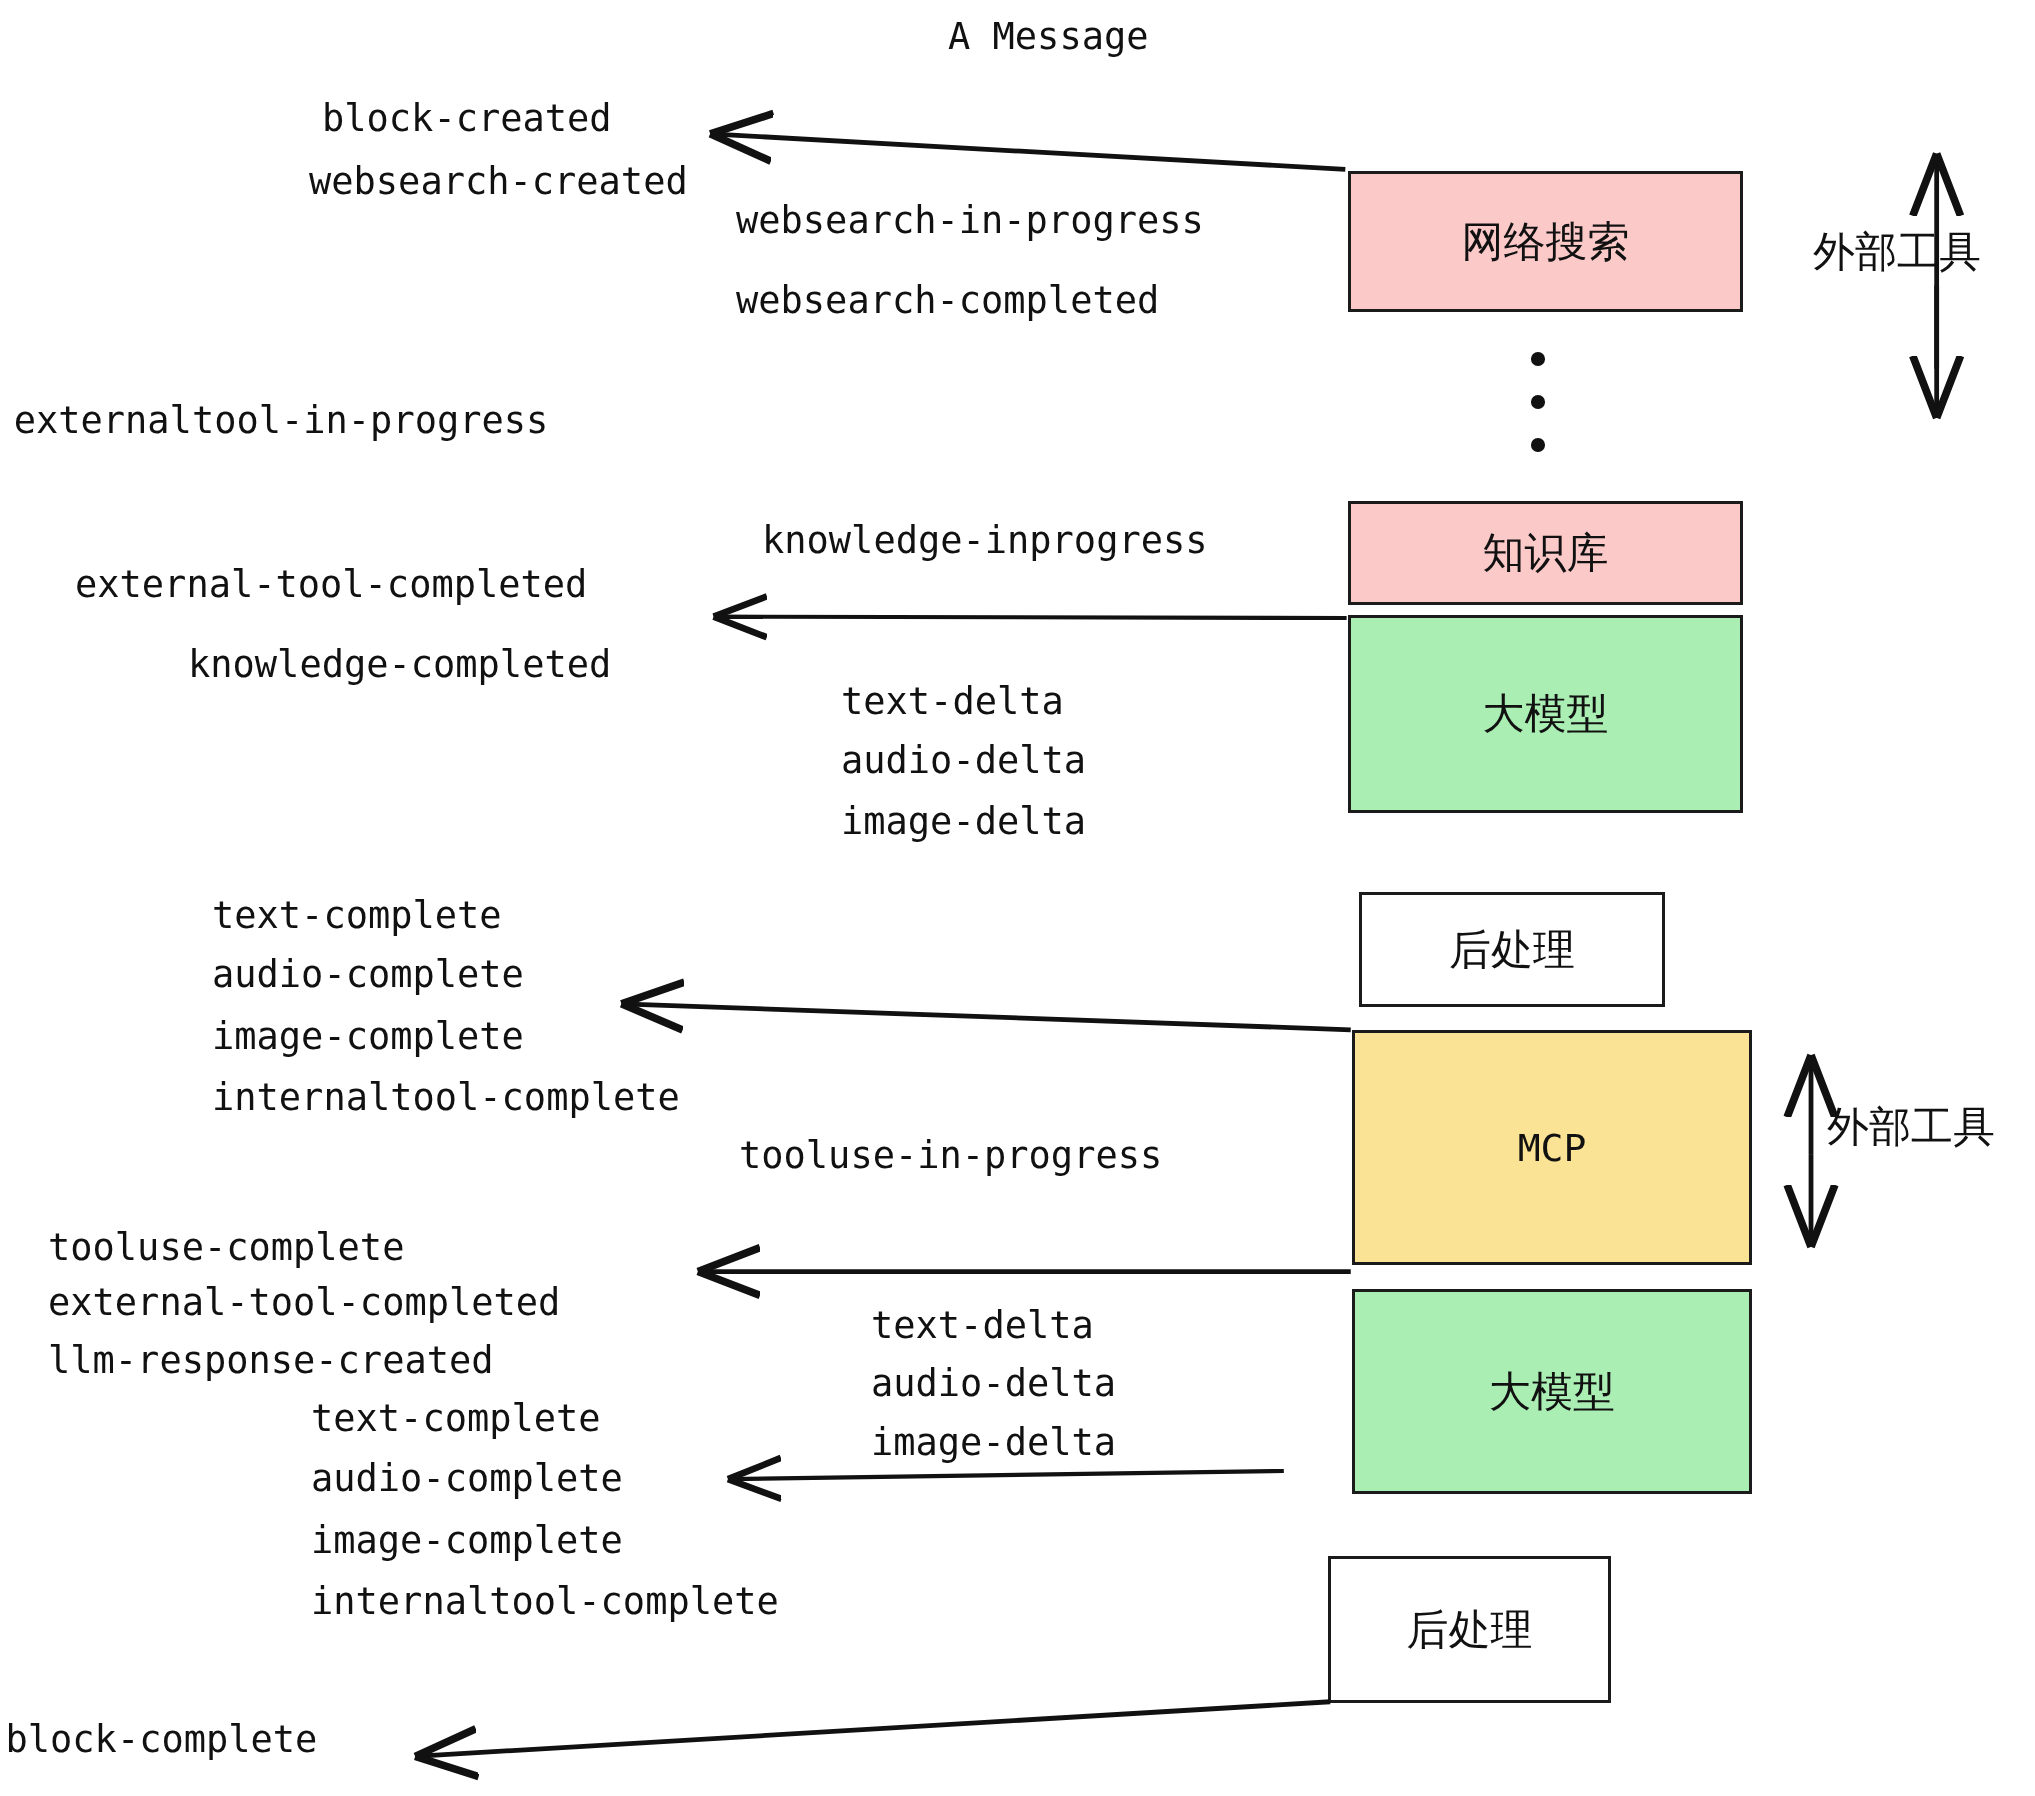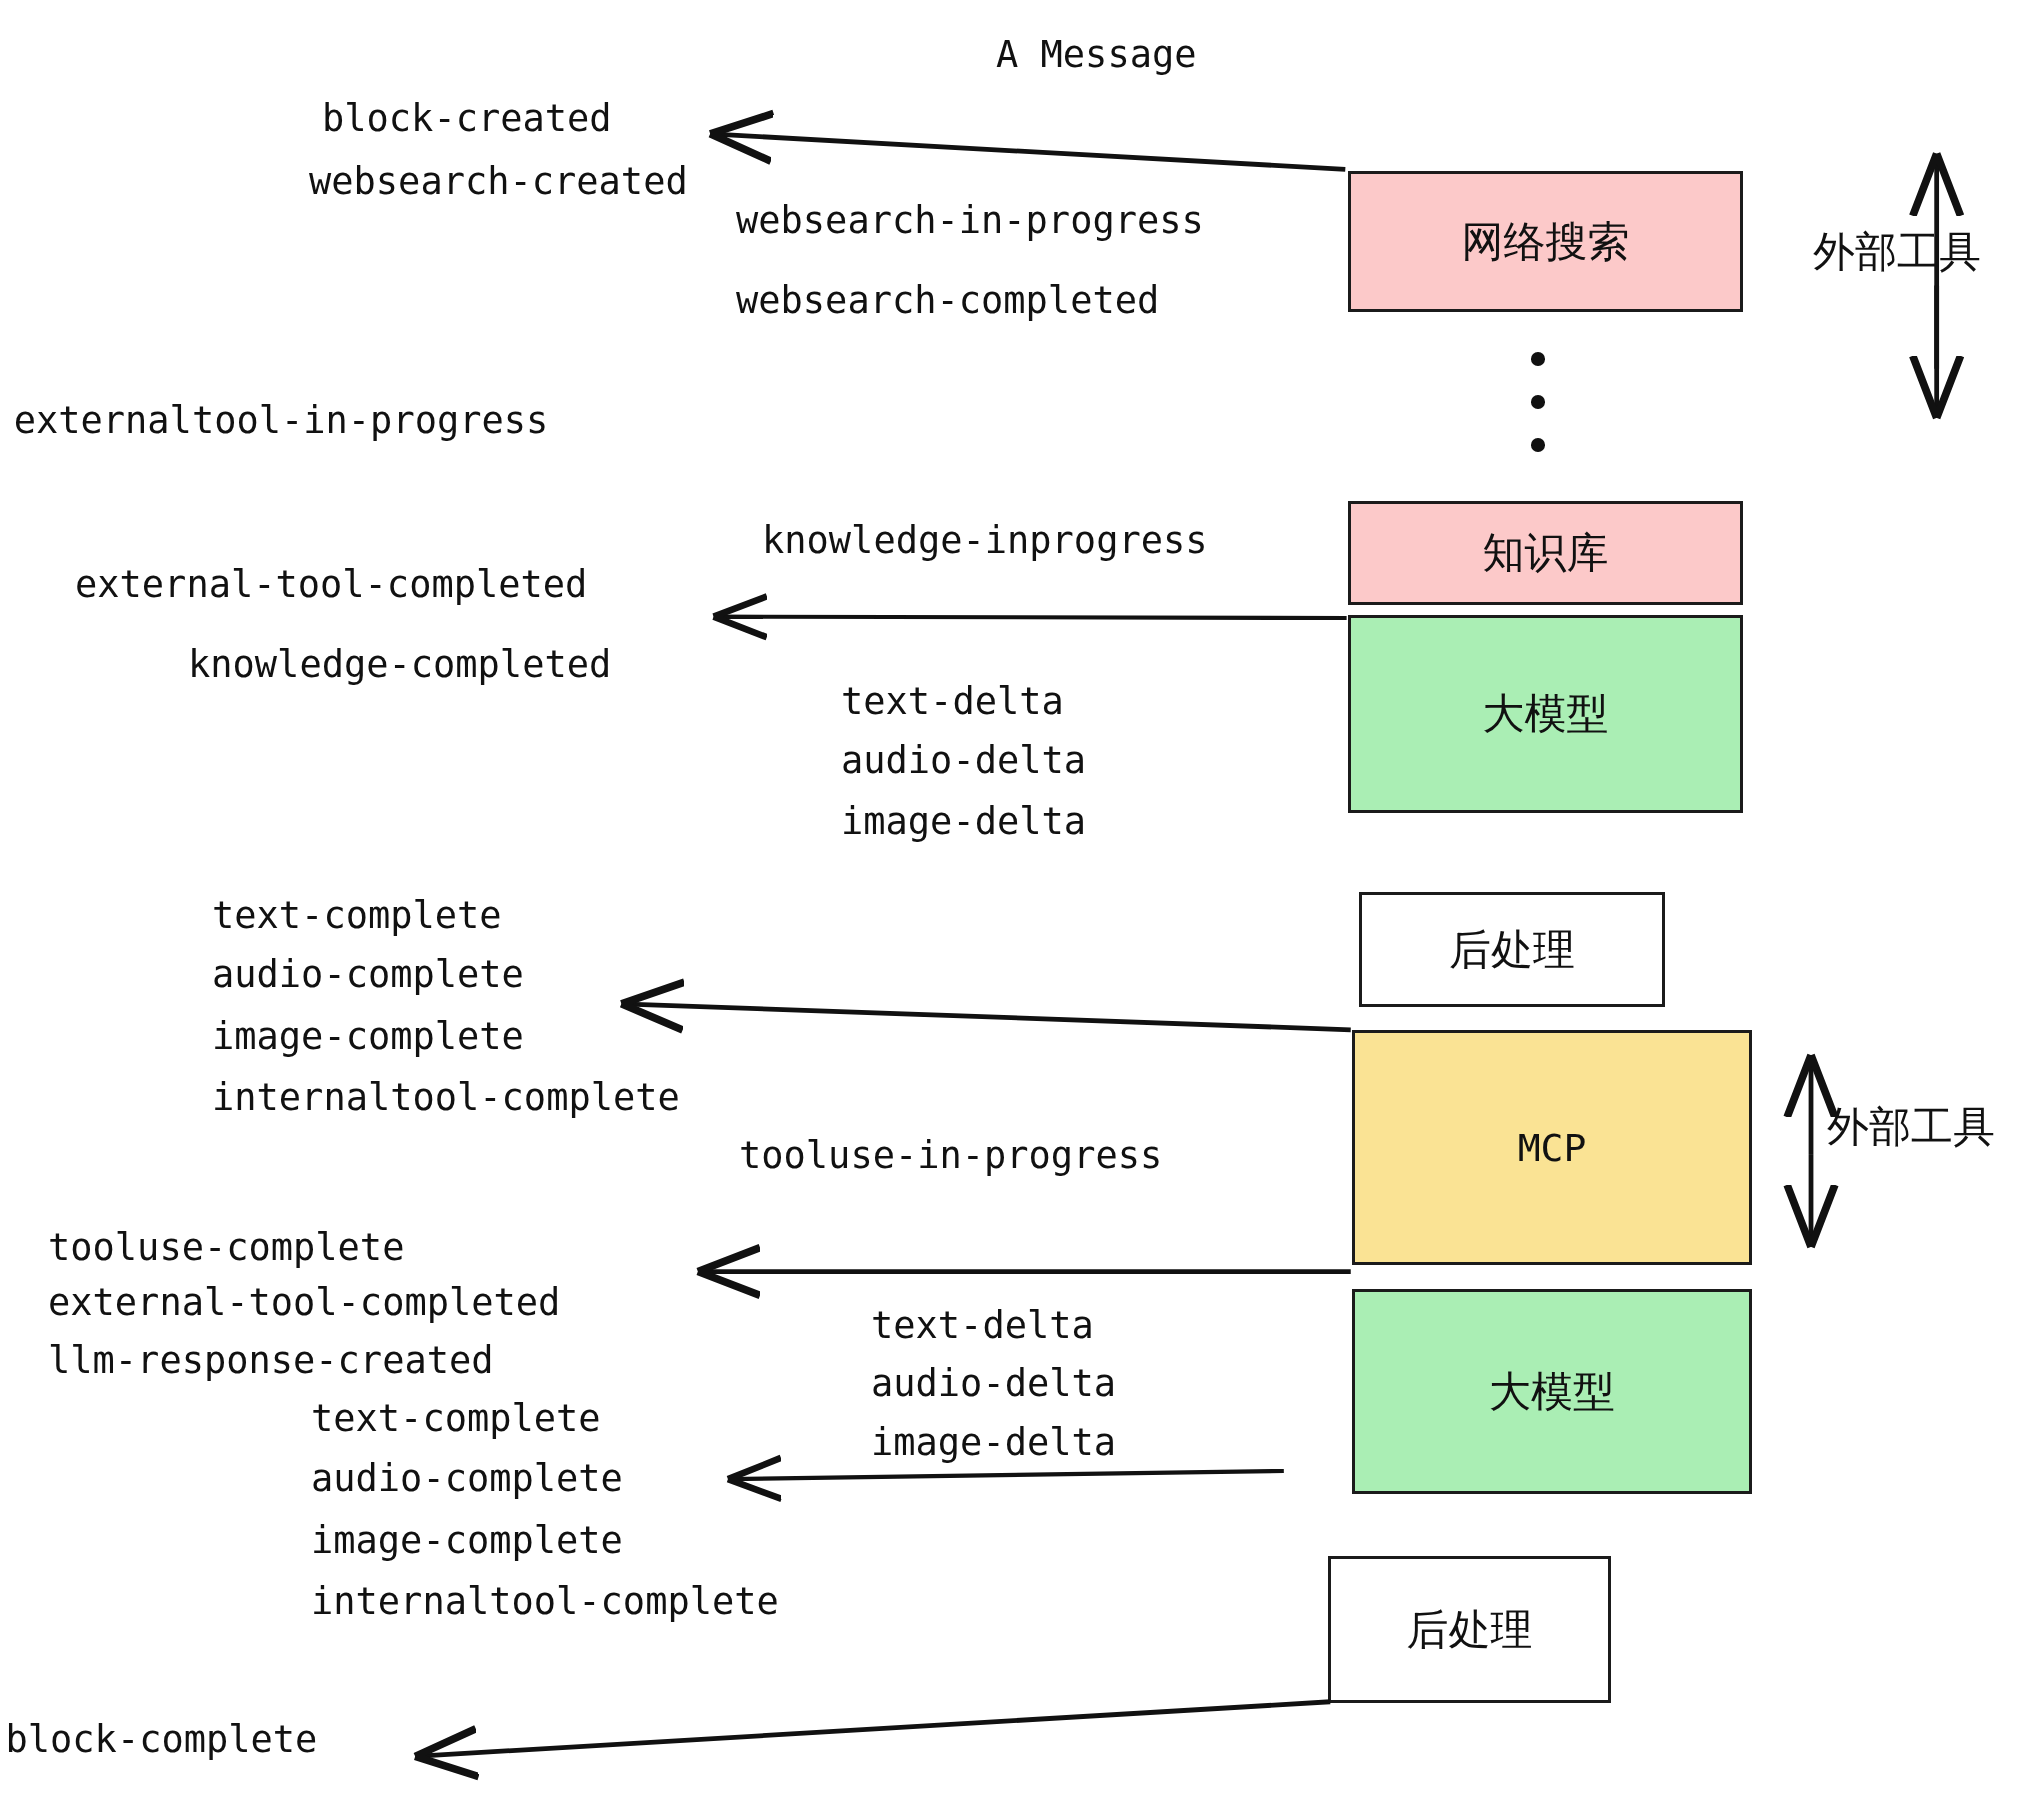--- a/index.html
+++ b/index.html
@@ -51,21 +51,21 @@
     display:flex;flex-direction:column;align-items:center;justify-content:space-between;
   }
   .dots i{display:block;width:13.7px;height:13.7px;border-radius:50%;background:#111111;}
   svg.overlay{position:absolute;left:0;top:0;width:2035px;height:1796px;pointer-events:none;}
 </style>
 </head>
 <body>
 
 <div id="canvas">
 
-  <div class="title" style="left:996px;top:18px;margin-top:18px;">A Message</div>
+  <div class="title" style="left:948px;top:18px;">A Message</div>
 
   <div class="node" style="left:1348px;top:171px;width:395px;height:141px;background:#fcc9c9;">
     <span>网络搜索</span>
   </div>
 
   <div class="node" style="left:1348px;top:501px;width:395px;height:104px;background:#fcc9c9;">
     <span>知识库</span>
   </div>
 
   <div class="node" style="left:1348px;top:615px;width:395px;height:198px;background:#aaeeb4;">

